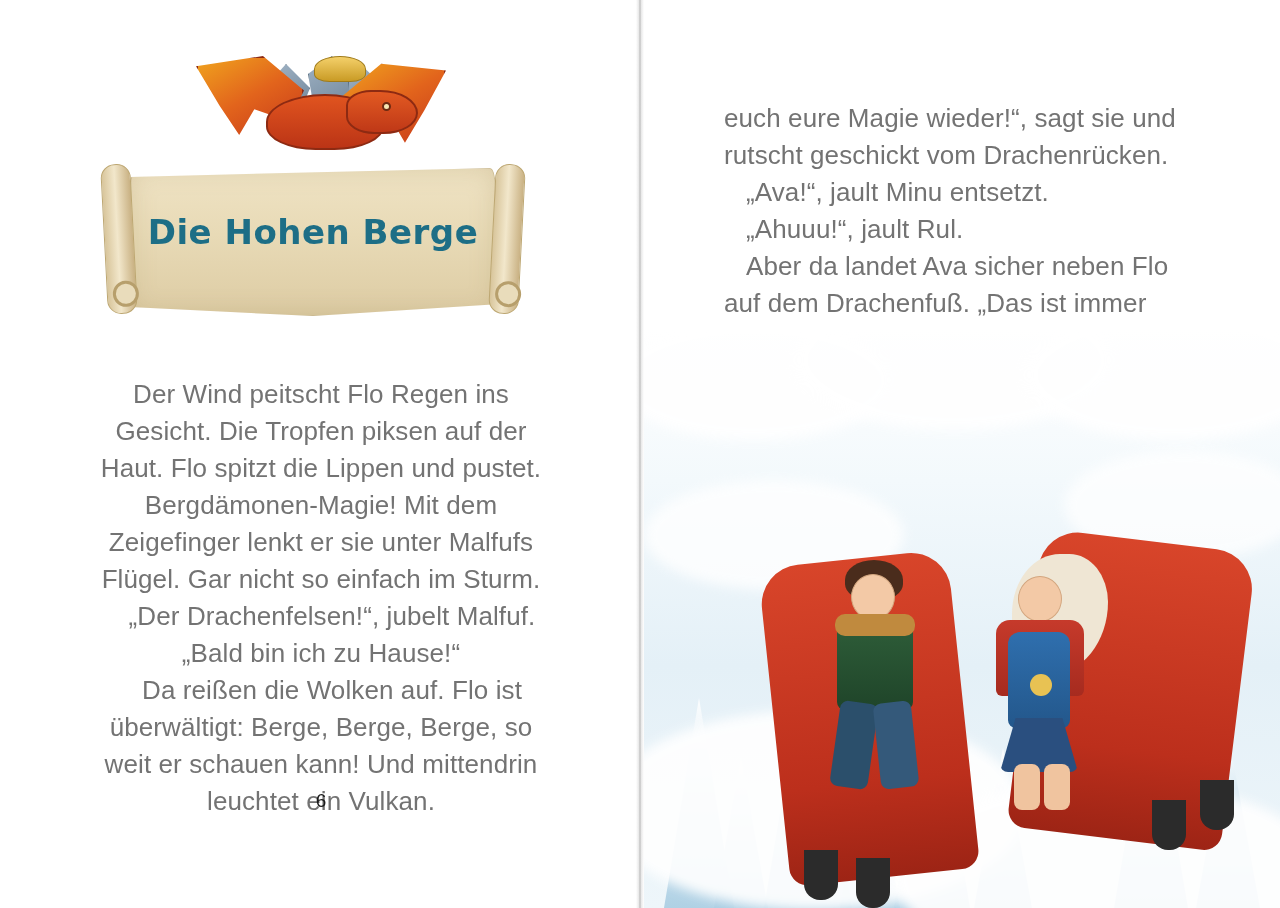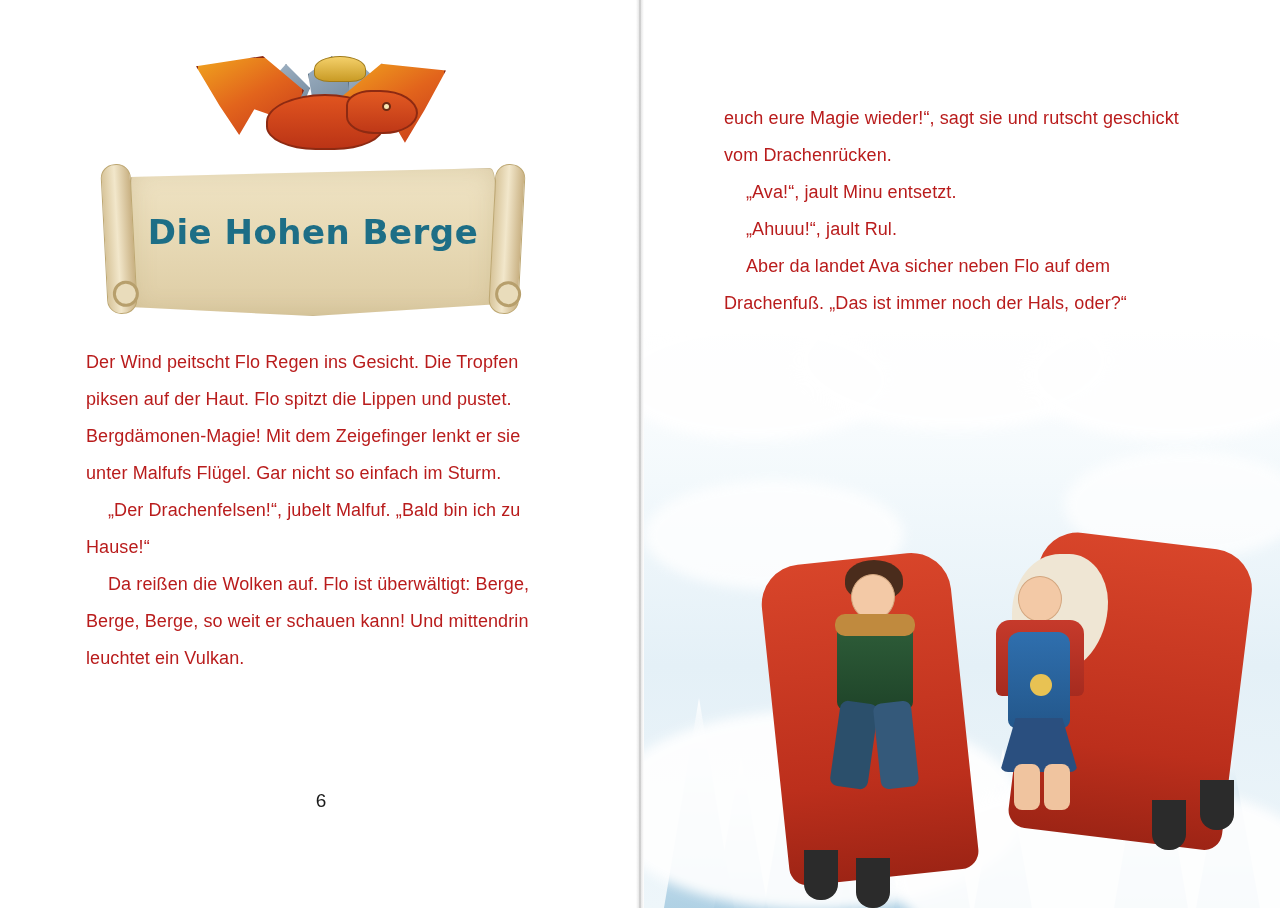--- a/index.html
+++ b/index.html
@@ -157,29 +157,30 @@
     width: 52px; height: 26px;
     background: linear-gradient(to bottom, #f4d06a, #c99b25);
     border-radius: 50% 50% 30% 30%;
     border: 1px solid #a07b18;
   }
 
   
   .text-col {
     position: absolute;
     font-family: "Liberation Sans", sans-serif;
-    font-size: 18px;
+    font-size: 26px;
     line-height: 37px;
-    color: #b91c1c;
+    color: #737373;
     letter-spacing: .1px;
   }
   .left-text {
     left: 86px;
-    top: 344px;
+    top: 376px;
     width: 470px;
+    text-align: center;
   }
   .right-text {
     left: 80px;
     top: 100px;
     width: 470px;
   }
   p.para { margin: 0; }
   p.indent { text-indent: 22px; }
 
   .page-number {

